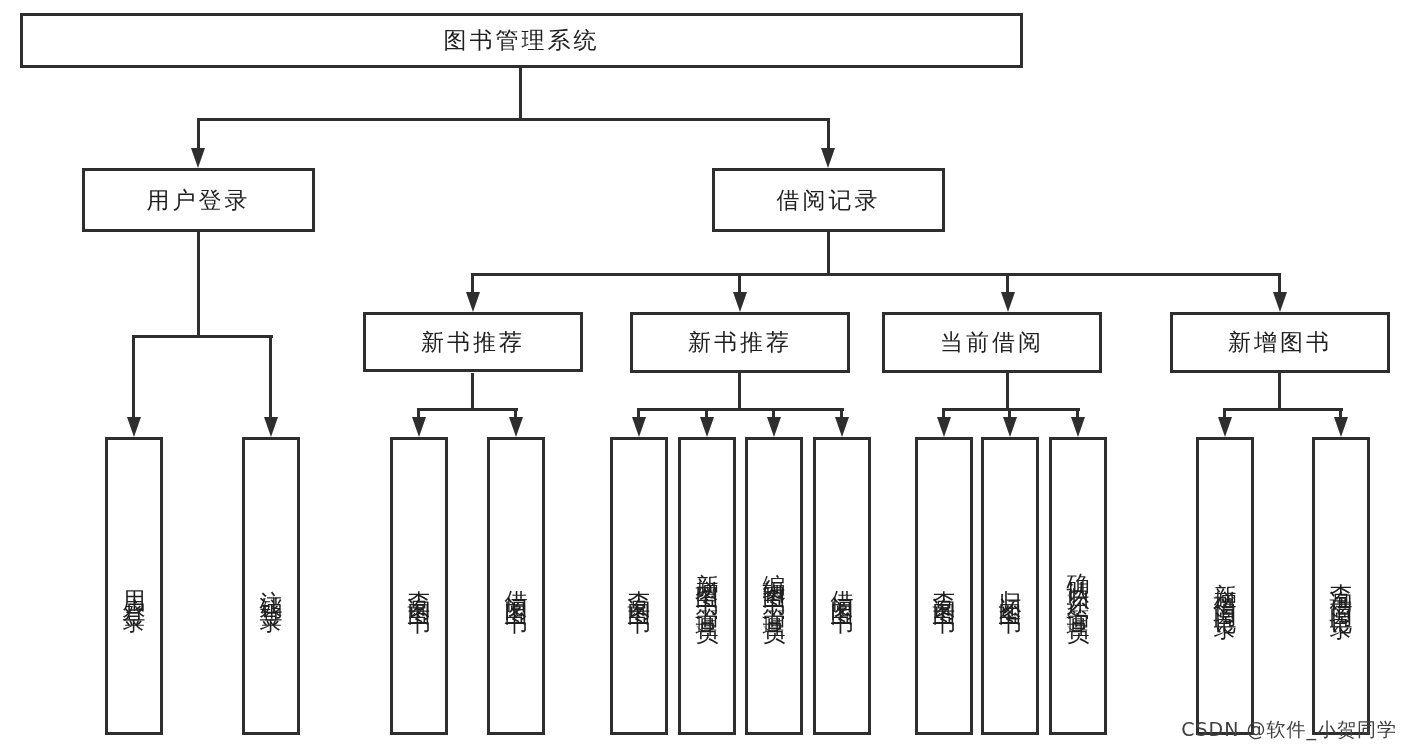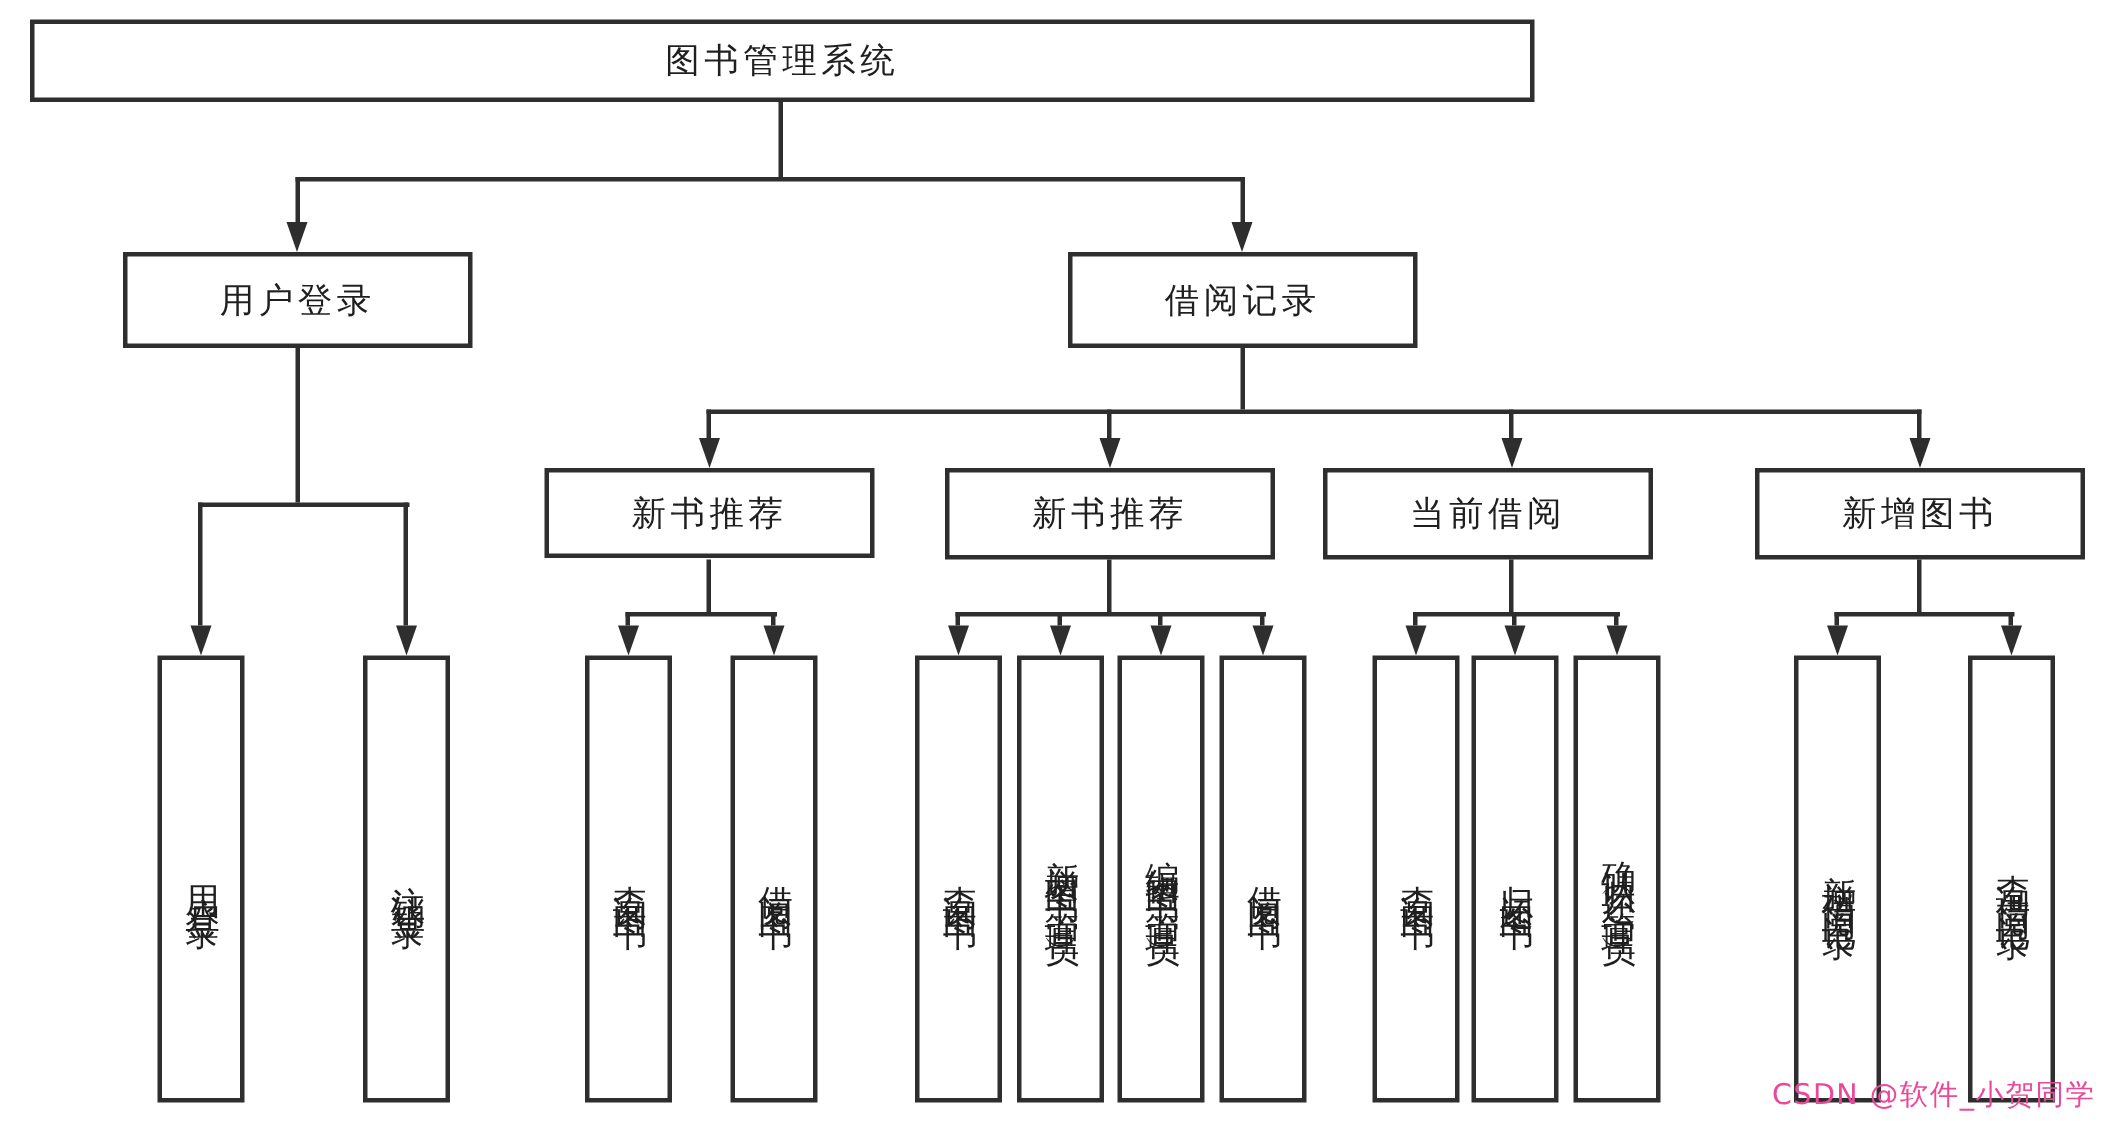--- a/index.html
+++ b/index.html
@@ -182,15 +182,15 @@
     <span>确认归还（管理员）</span>
   </div>
 
   <div class="box v" style="left:1196px;top:437px;width:58px;height:298px">
     <span>新增借阅记录</span>
   </div>
   <div class="box v" style="left:1312px;top:437px;width:58px;height:298px">
     <span>查询借阅记录</span>
   </div>
 
-  <div class="watermark" style="color: #ec4899;">CSDN @软件_小贺同学</div>
+  <div class="watermark" style="color: #404040;">CSDN @软件_小贺同学</div>
 
 </div>
 
 </body></html>

